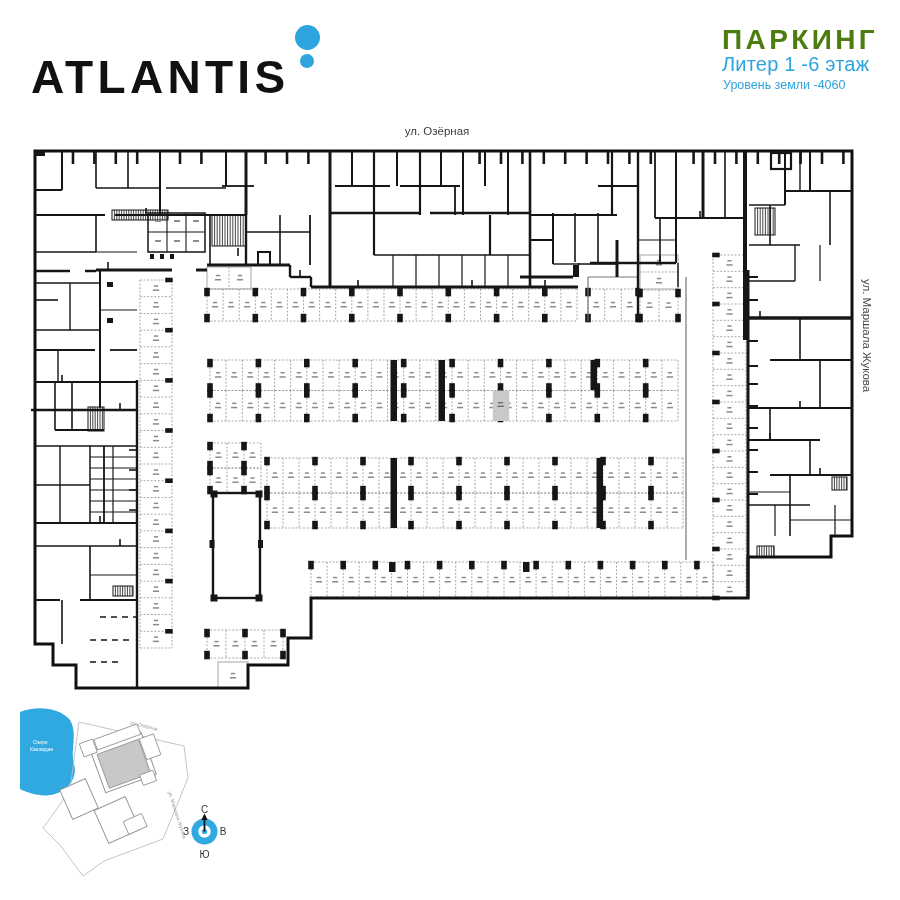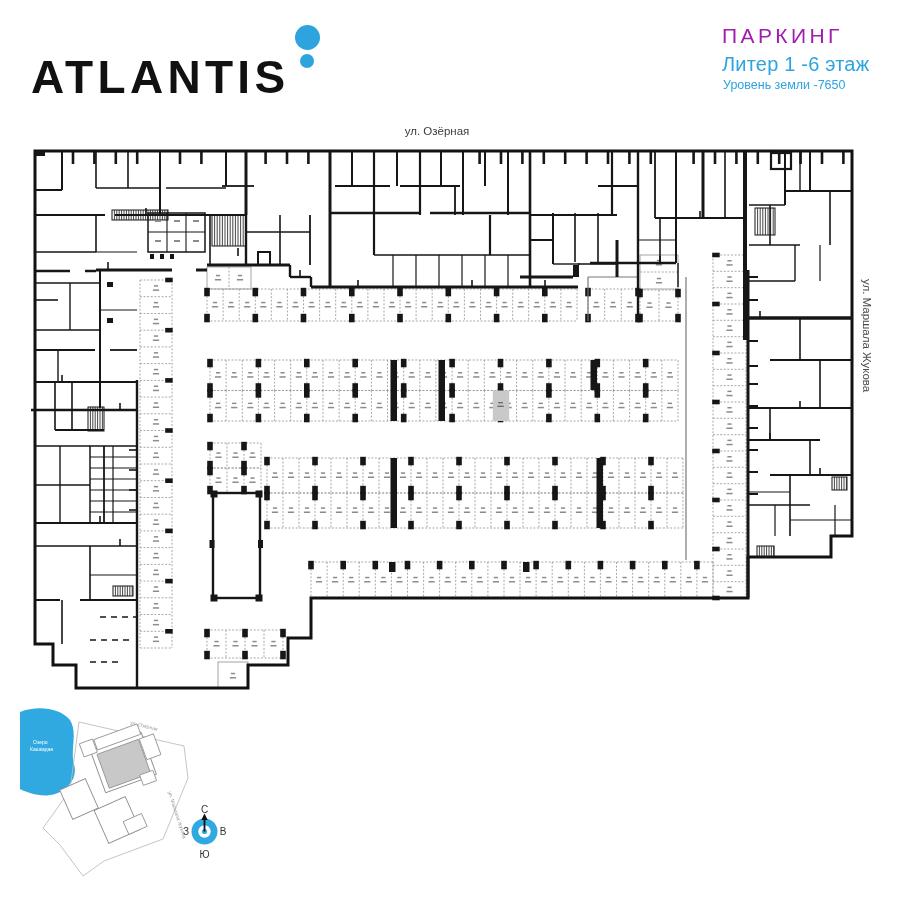--- a/index.html
+++ b/index.html
@@ -4,25 +4,25 @@
 *{font-family:"Liberation Sans",sans-serif}
 .abs{position:absolute}
 </style></head><body>
 
 <div class="abs" style="left:31px;top:50px;font-size:46px;font-weight:bold;letter-spacing:4.3px;color:#111;transform:scaleY(1.02)">ATLANTIS</div>
 
 <div class="abs" style="left:295px;top:25px;width:25px;height:25px;border-radius:50%;background:#2da4dd"></div>
 
 <div class="abs" style="left:300px;top:54px;width:14px;height:14px;border-radius:50%;background:#2da4dd"></div>
 
-<div class="abs" style="left:722px;top:24px;font-size:21px;font-weight:normal;letter-spacing:3.4px;color:#a21caf">ПАРКИНГ</div>
+<div class="abs" style="left:722px;top:24px;font-size:28px;font-weight:bold;letter-spacing:3.4px;color:#4d7c0f">ПАРКИНГ</div>
 
 <div class="abs" style="left:722px;top:53px;font-size:20px;letter-spacing:0.2px;color:#2da4dd">Литер 1  -6 этаж</div>
 
-<div class="abs" style="left:723px;top:78px;font-size:12.5px;letter-spacing:0px;color:#2da4dd">Уровень земли -7650</div>
+<div class="abs" style="left:723px;top:78px;font-size:12.5px;letter-spacing:0px;color:#2da4dd">Уровень земли -4060</div>
 <svg class="abs" style="left:0;top:0" width="900" height="900" viewBox="0 0 900 900">
 
 <text x="437" y="135" font-size="11.5" fill="#3c3c3c" text-anchor="middle">ул. Озёрная</text>
 
 <text x="863" y="279" font-size="11.5" fill="#4a4a4a" transform="rotate(90 863 279)">ул. Маршала Жукова</text>
 
 <g>
       <rect x="207" y="267" width="44" height="22" fill="none" stroke="#9b9b9b" stroke-width="0.9"></rect>
       <line x1="229" y1="267" x2="229" y2="289" stroke="#9b9b9b" stroke-width="0.9" stroke-dasharray="1.9,1.7"></line>
       <rect x="215.9" y="274.8" width="4.2" height="1.5" fill="#8c8c8c"></rect>

